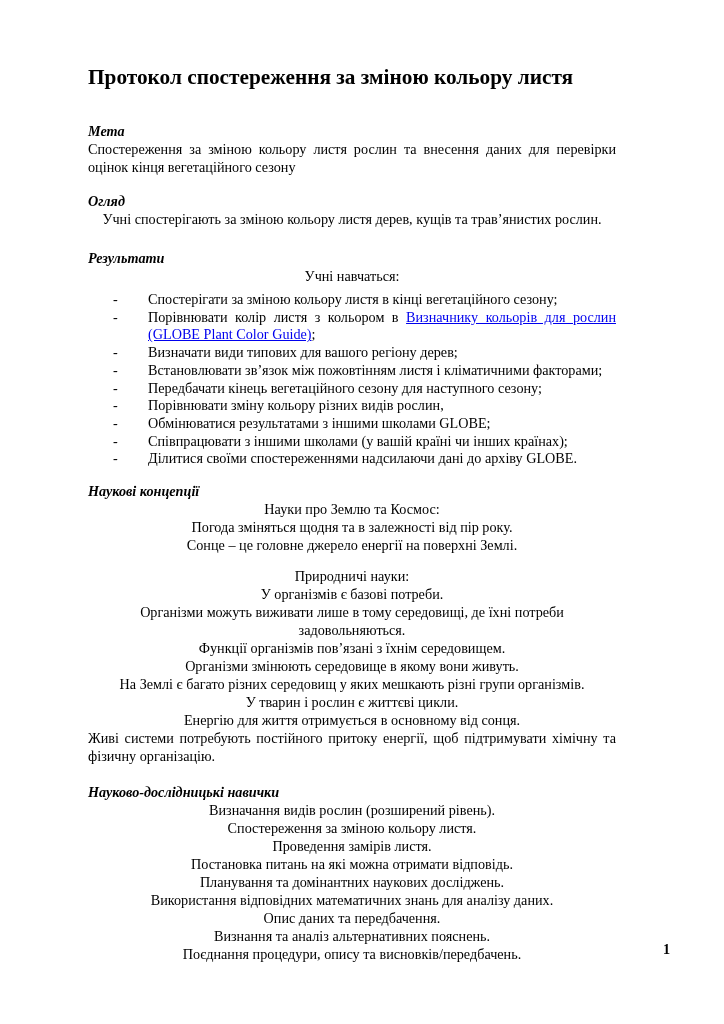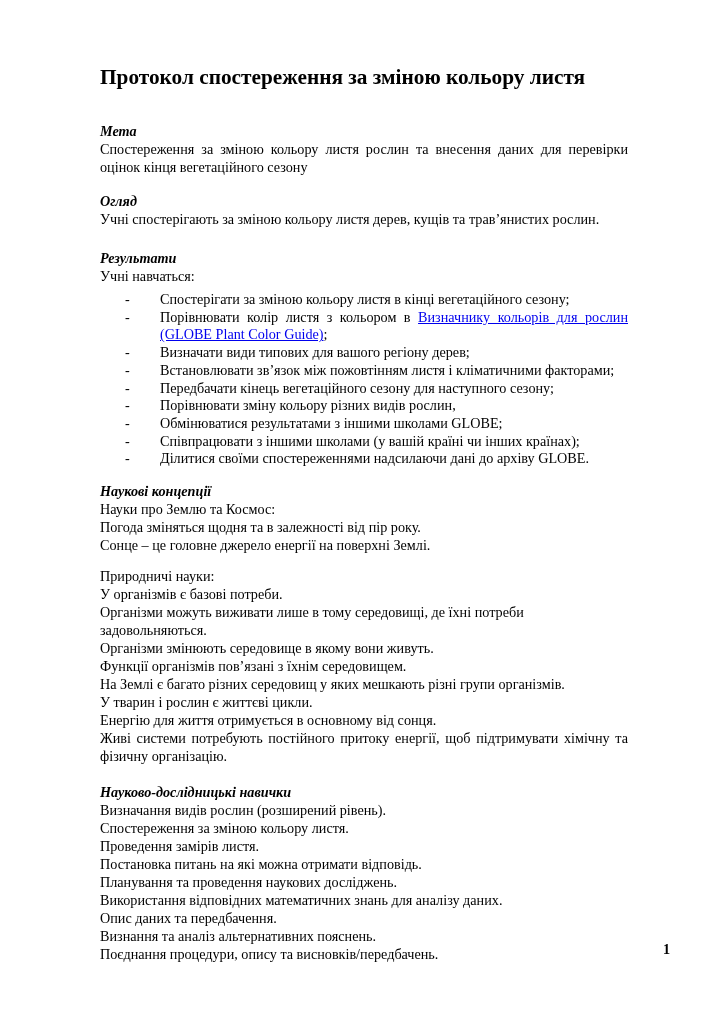--- a/index.html
+++ b/index.html
@@ -7,41 +7,42 @@
     position: relative;
     width: 724px;
     height: 1024px;
     background: #ffffff;
     font-family: "Liberation Serif", "DejaVu Serif", serif;
     color: #000000;
     overflow: hidden;
   }
   .content {
     position: absolute;
-    left: 100px;
+    left: 88px;
     top: 64px;
     width: 528px;
   }
   .title {
     margin: 0;
     font-size: 21.3px;
     line-height: 26px;
     font-weight: bold;
   }
   .h {
     margin: 0;
     font-size: 14.2px;
     line-height: 18px;
     font-weight: bold;
     font-style: italic;
   }
   .t {
     margin: 0;
     font-size: 14.2px;
     line-height: 18px;
+    text-align: center;
   }
   .just { text-align: justify; }
   .mt-sec1 { margin-top: 32px; }
   .mt-sec2 { margin-top: 16px; }
   .mt-sec3 { margin-top: 21px; }
   .mt-sec4 { margin-top: 14px; }
   .mt-sec5 { margin-top: 18px; }
   .mt-gap  { margin-top: 13px; }
   .list { margin-top: 6px; }
   .bullet {
@@ -122,33 +123,33 @@
     </div>
 
     <p class="h mt-sec4">Наукові концепції</p>
     <p class="t">Науки про Землю та Космос:</p>
     <p class="t">Погода зміняться щодня та в залежності від пір року.</p>
     <p class="t">Сонце – це головне джерело енергії на поверхні Землі.</p>
 
     <p class="t mt-gap">Природничі науки:</p>
     <p class="t">У організмів є базові потреби.</p>
     <p class="t">Організми можуть виживати лише в тому середовищі, де їхні потреби задовольняються.</p>
+    <p class="t">Функції організмів пов’язані з їхнім середовищем.</p>
     <p class="t">Організми змінюють середовище в якому вони живуть.</p>
-    <p class="t">Функції організмів пов’язані з їхнім середовищем.</p>
     <p class="t">На Землі є багато різних середовищ у яких мешкають різні групи організмів.</p>
     <p class="t">У тварин і рослин є життєві цикли.</p>
     <p class="t">Енергію для життя отримується в основному від сонця.</p>
     <p class="t just">Живі системи потребують постійного притоку енергії, щоб підтримувати хімічну та фізичну організацію.</p>
 
     <p class="h mt-sec5">Науково-дослідницькі навички</p>
     <p class="t">Визначання видів рослин (розширений рівень).</p>
     <p class="t">Спостереження за зміною кольору листя.</p>
     <p class="t">Проведення замірів листя.</p>
     <p class="t">Постановка питань на які можна отримати відповідь.</p>
-    <p class="t">Планування та проведення наукових досліджень.</p>
+    <p class="t">Планування та домінантних наукових досліджень.</p>
     <p class="t">Використання відповідних математичних знань для аналізу даних.</p>
     <p class="t">Опис даних та передбачення.</p>
     <p class="t">Визнання та аналіз альтернативних пояснень.</p>
     <p class="t">Поєднання процедури, опису та висновків/передбачень.</p>
 
   </div>
 
   <div class="page-number">1</div>
 </div>
 

